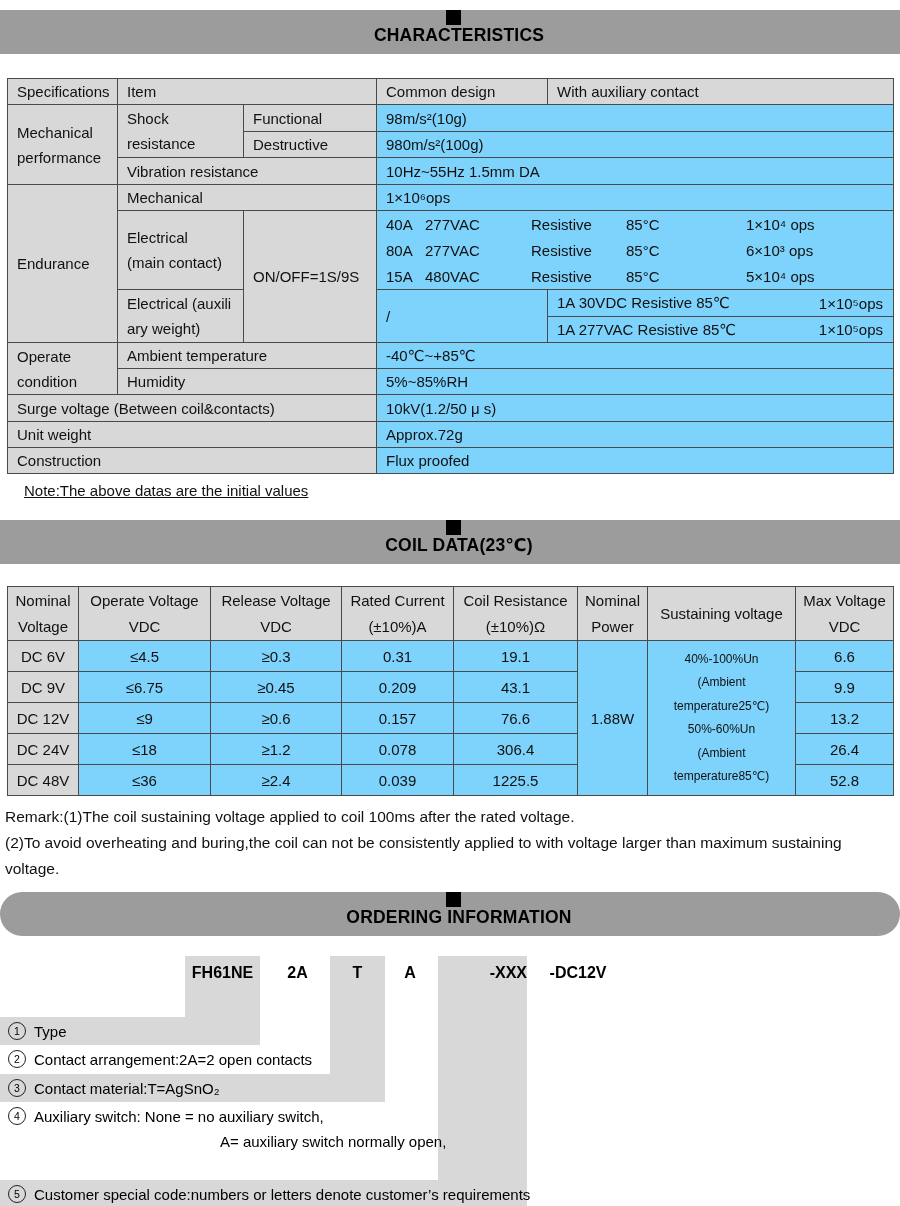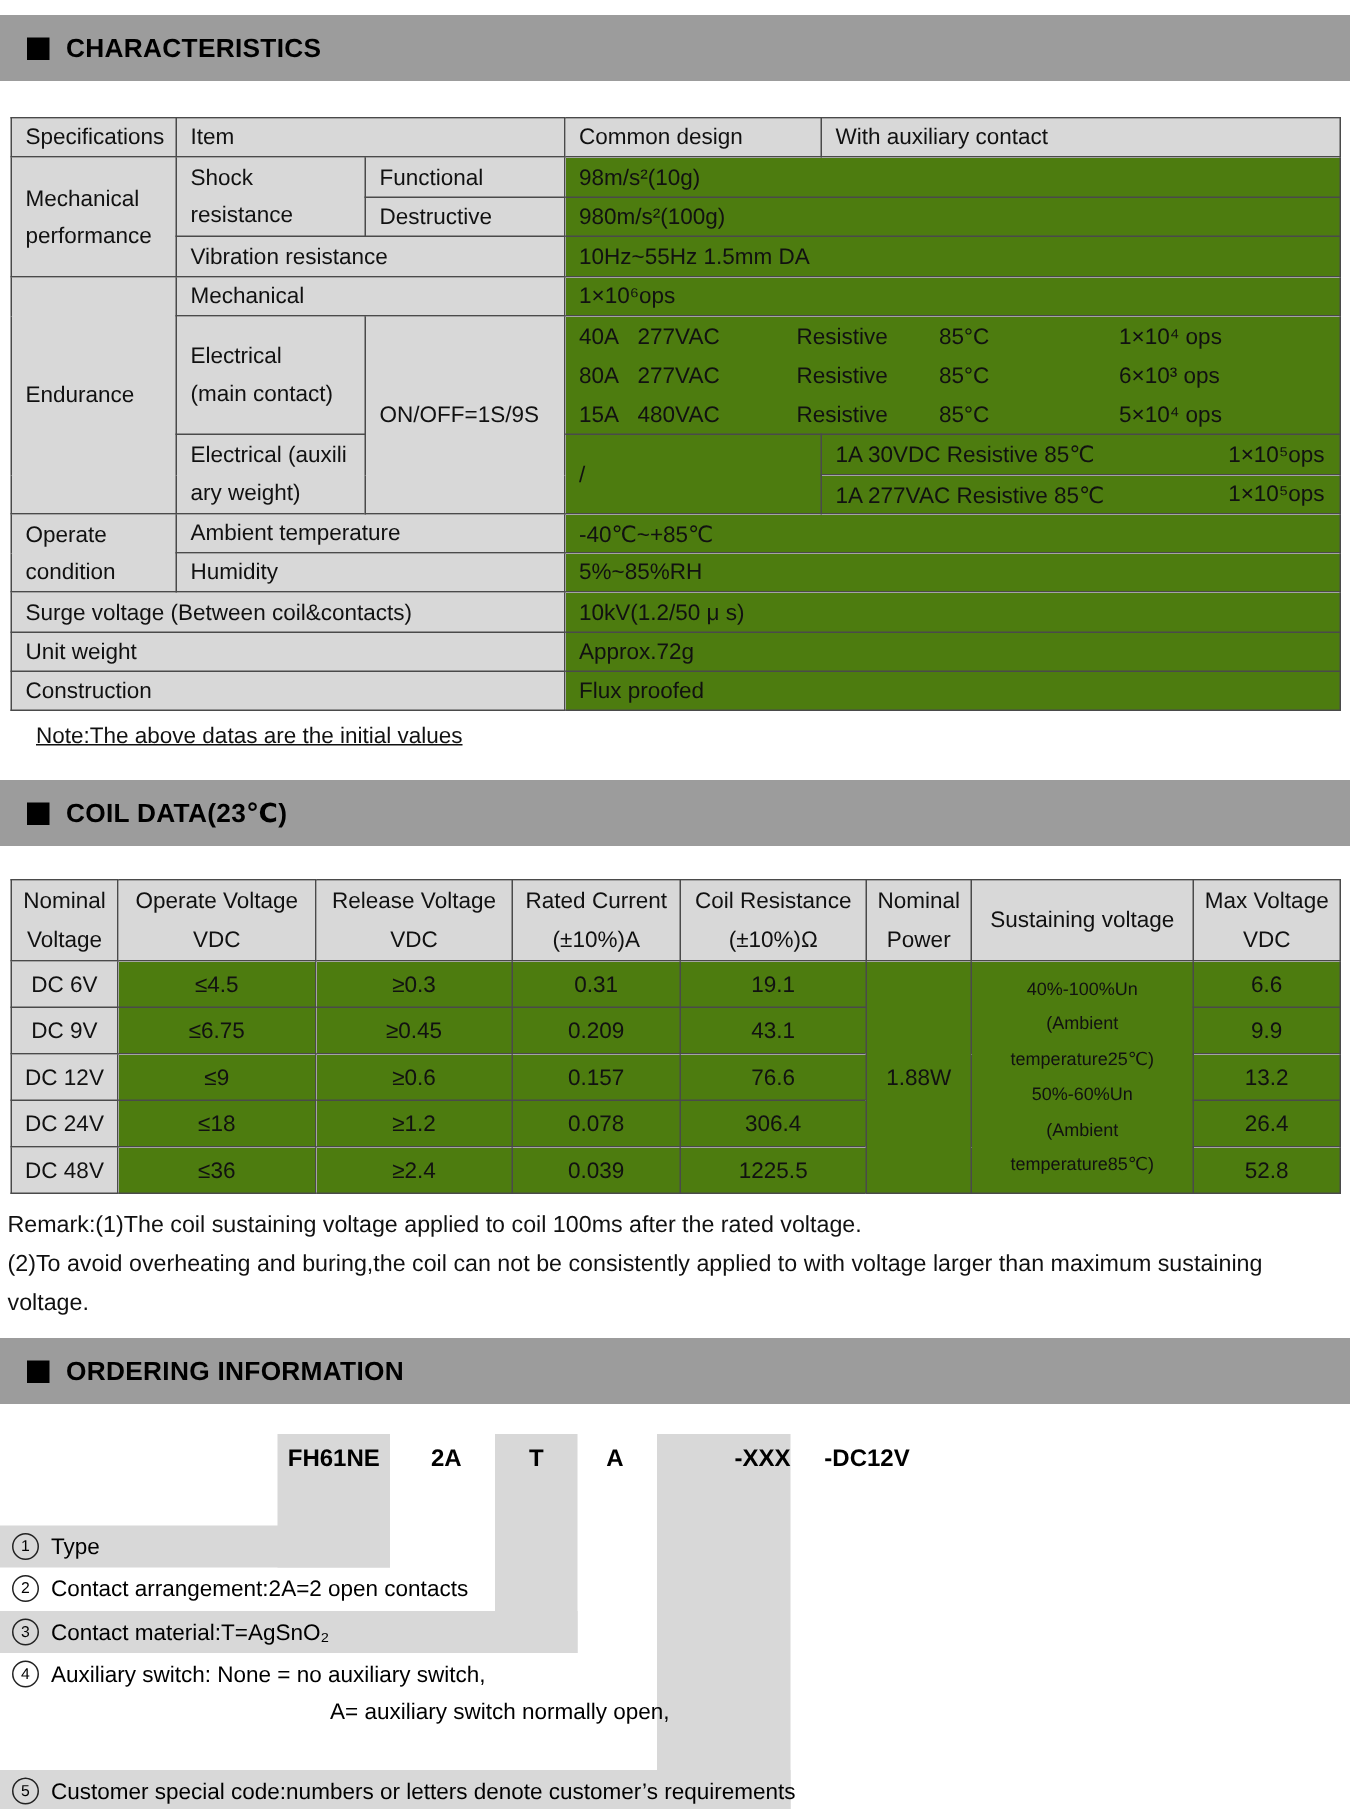--- a/index.html
+++ b/index.html
@@ -1,30 +1,30 @@
 <!DOCTYPE html>
 <html><head>
 <meta charset="utf-8">
 <style>
   html,body{margin:0;padding:0;width:900px;height:1206px;overflow:hidden;background:#fff;}
   body{font-family:"Liberation Sans","DejaVu Sans",sans-serif;color:#111;}
 
   
-  .section-bar{height:44px;background:#9c9c9c;display:flex;align-items:center;padding-left:18px;box-sizing:border-box;}
+  .section-bar{height:44px;background:#9c9c9c;display:flex;align-items:center;padding-left:18px;box-sizing:border-box;flex-direction:column;}
   .bar1{margin-top:10px;}
   .bar2{margin-top:20px;}
-  .bar3{margin-top:10px;}
+  .bar3{margin-top:10px;border-radius:22px;}
   .bullet{width:15px;height:15px;background:#000;margin-right:11px;flex:none;}
   .section-title{font-weight:bold;font-size:17.5px;color:#000;letter-spacing:.2px;}
 
   
   table{border-collapse:collapse;table-layout:fixed;margin-left:7px;}
   td{border:1px solid #4a4a4a;font-size:15px;vertical-align:middle;padding:0 4px 0 9px;overflow:hidden;}
   .gray{background:#d8d8d8;}
-  .val{background:#4d7c0f;}
+  .val{background:#7dd3fc;}
   .pad0{padding:0;}
   .cl{line-height:25px;}
 
   .char-table{margin-top:24px;width:886px;}
   .coil-table{margin-top:22px;width:886px;}
   .coil-table td{text-align:center;padding:0 2px;}
   .coil-table .cl{line-height:26px;}
   .sustain .sl{line-height:23.5px;font-size:12px;}
 
   .main-line{display:flex;align-items:center;height:26px;}

